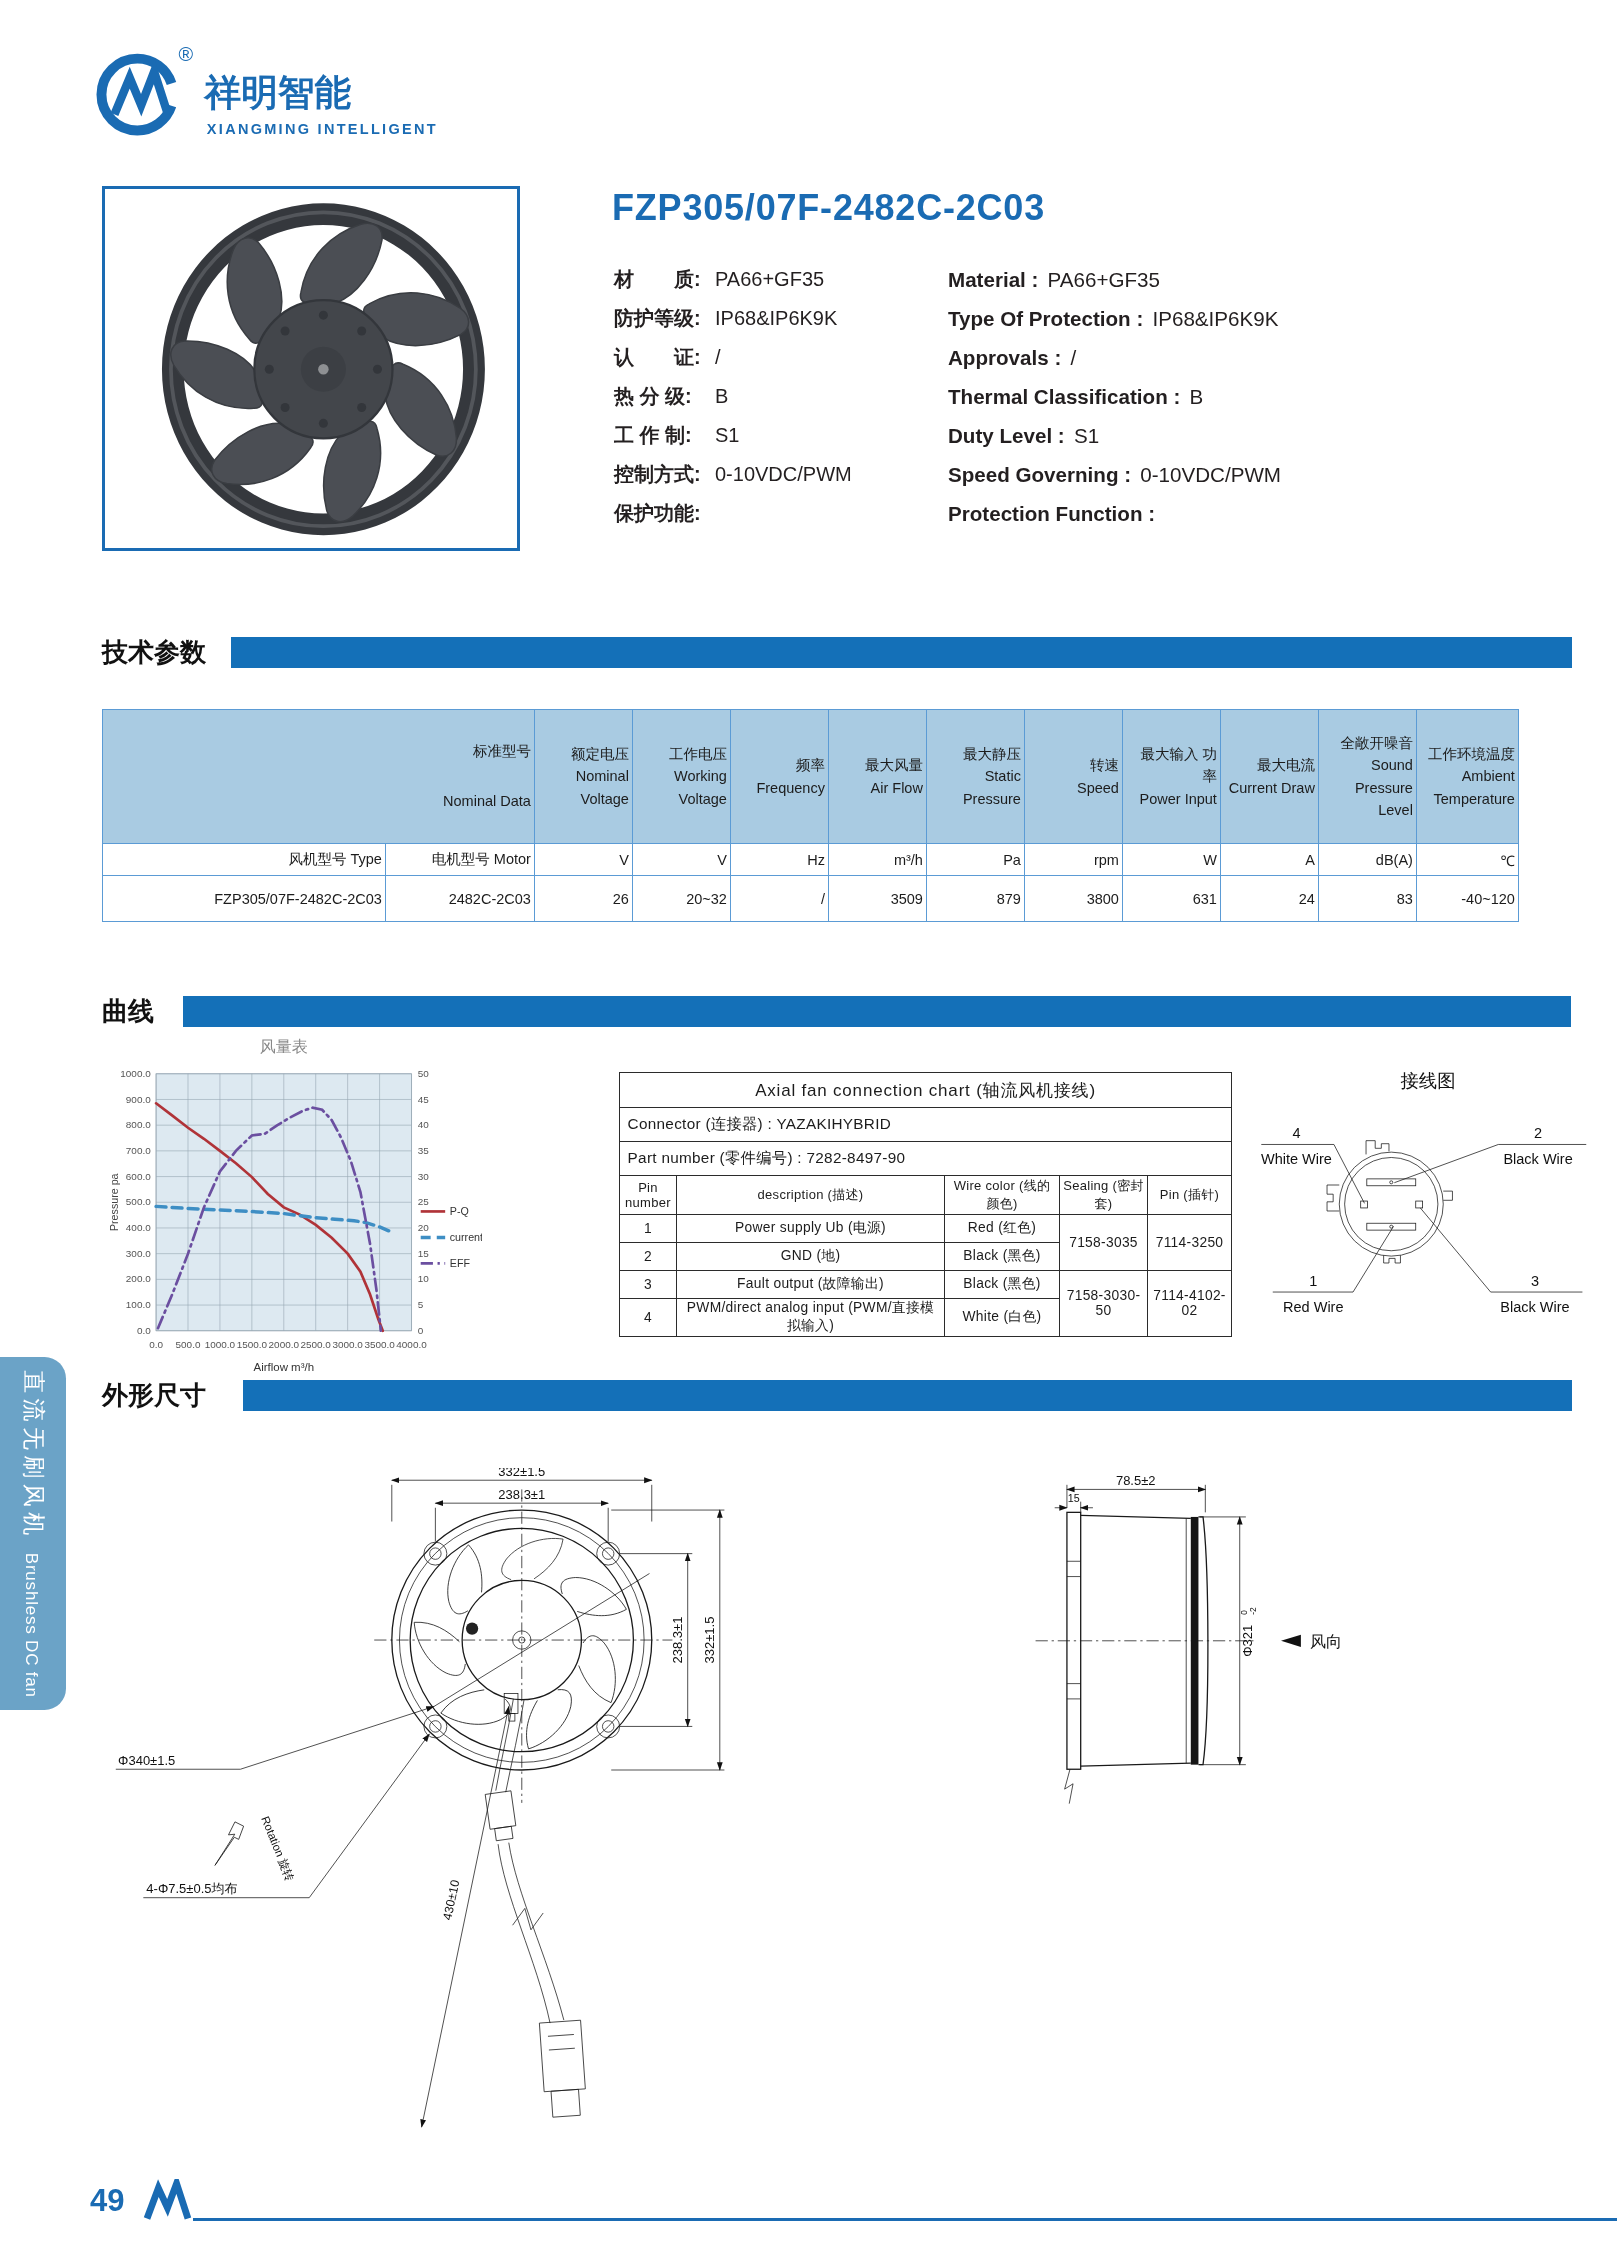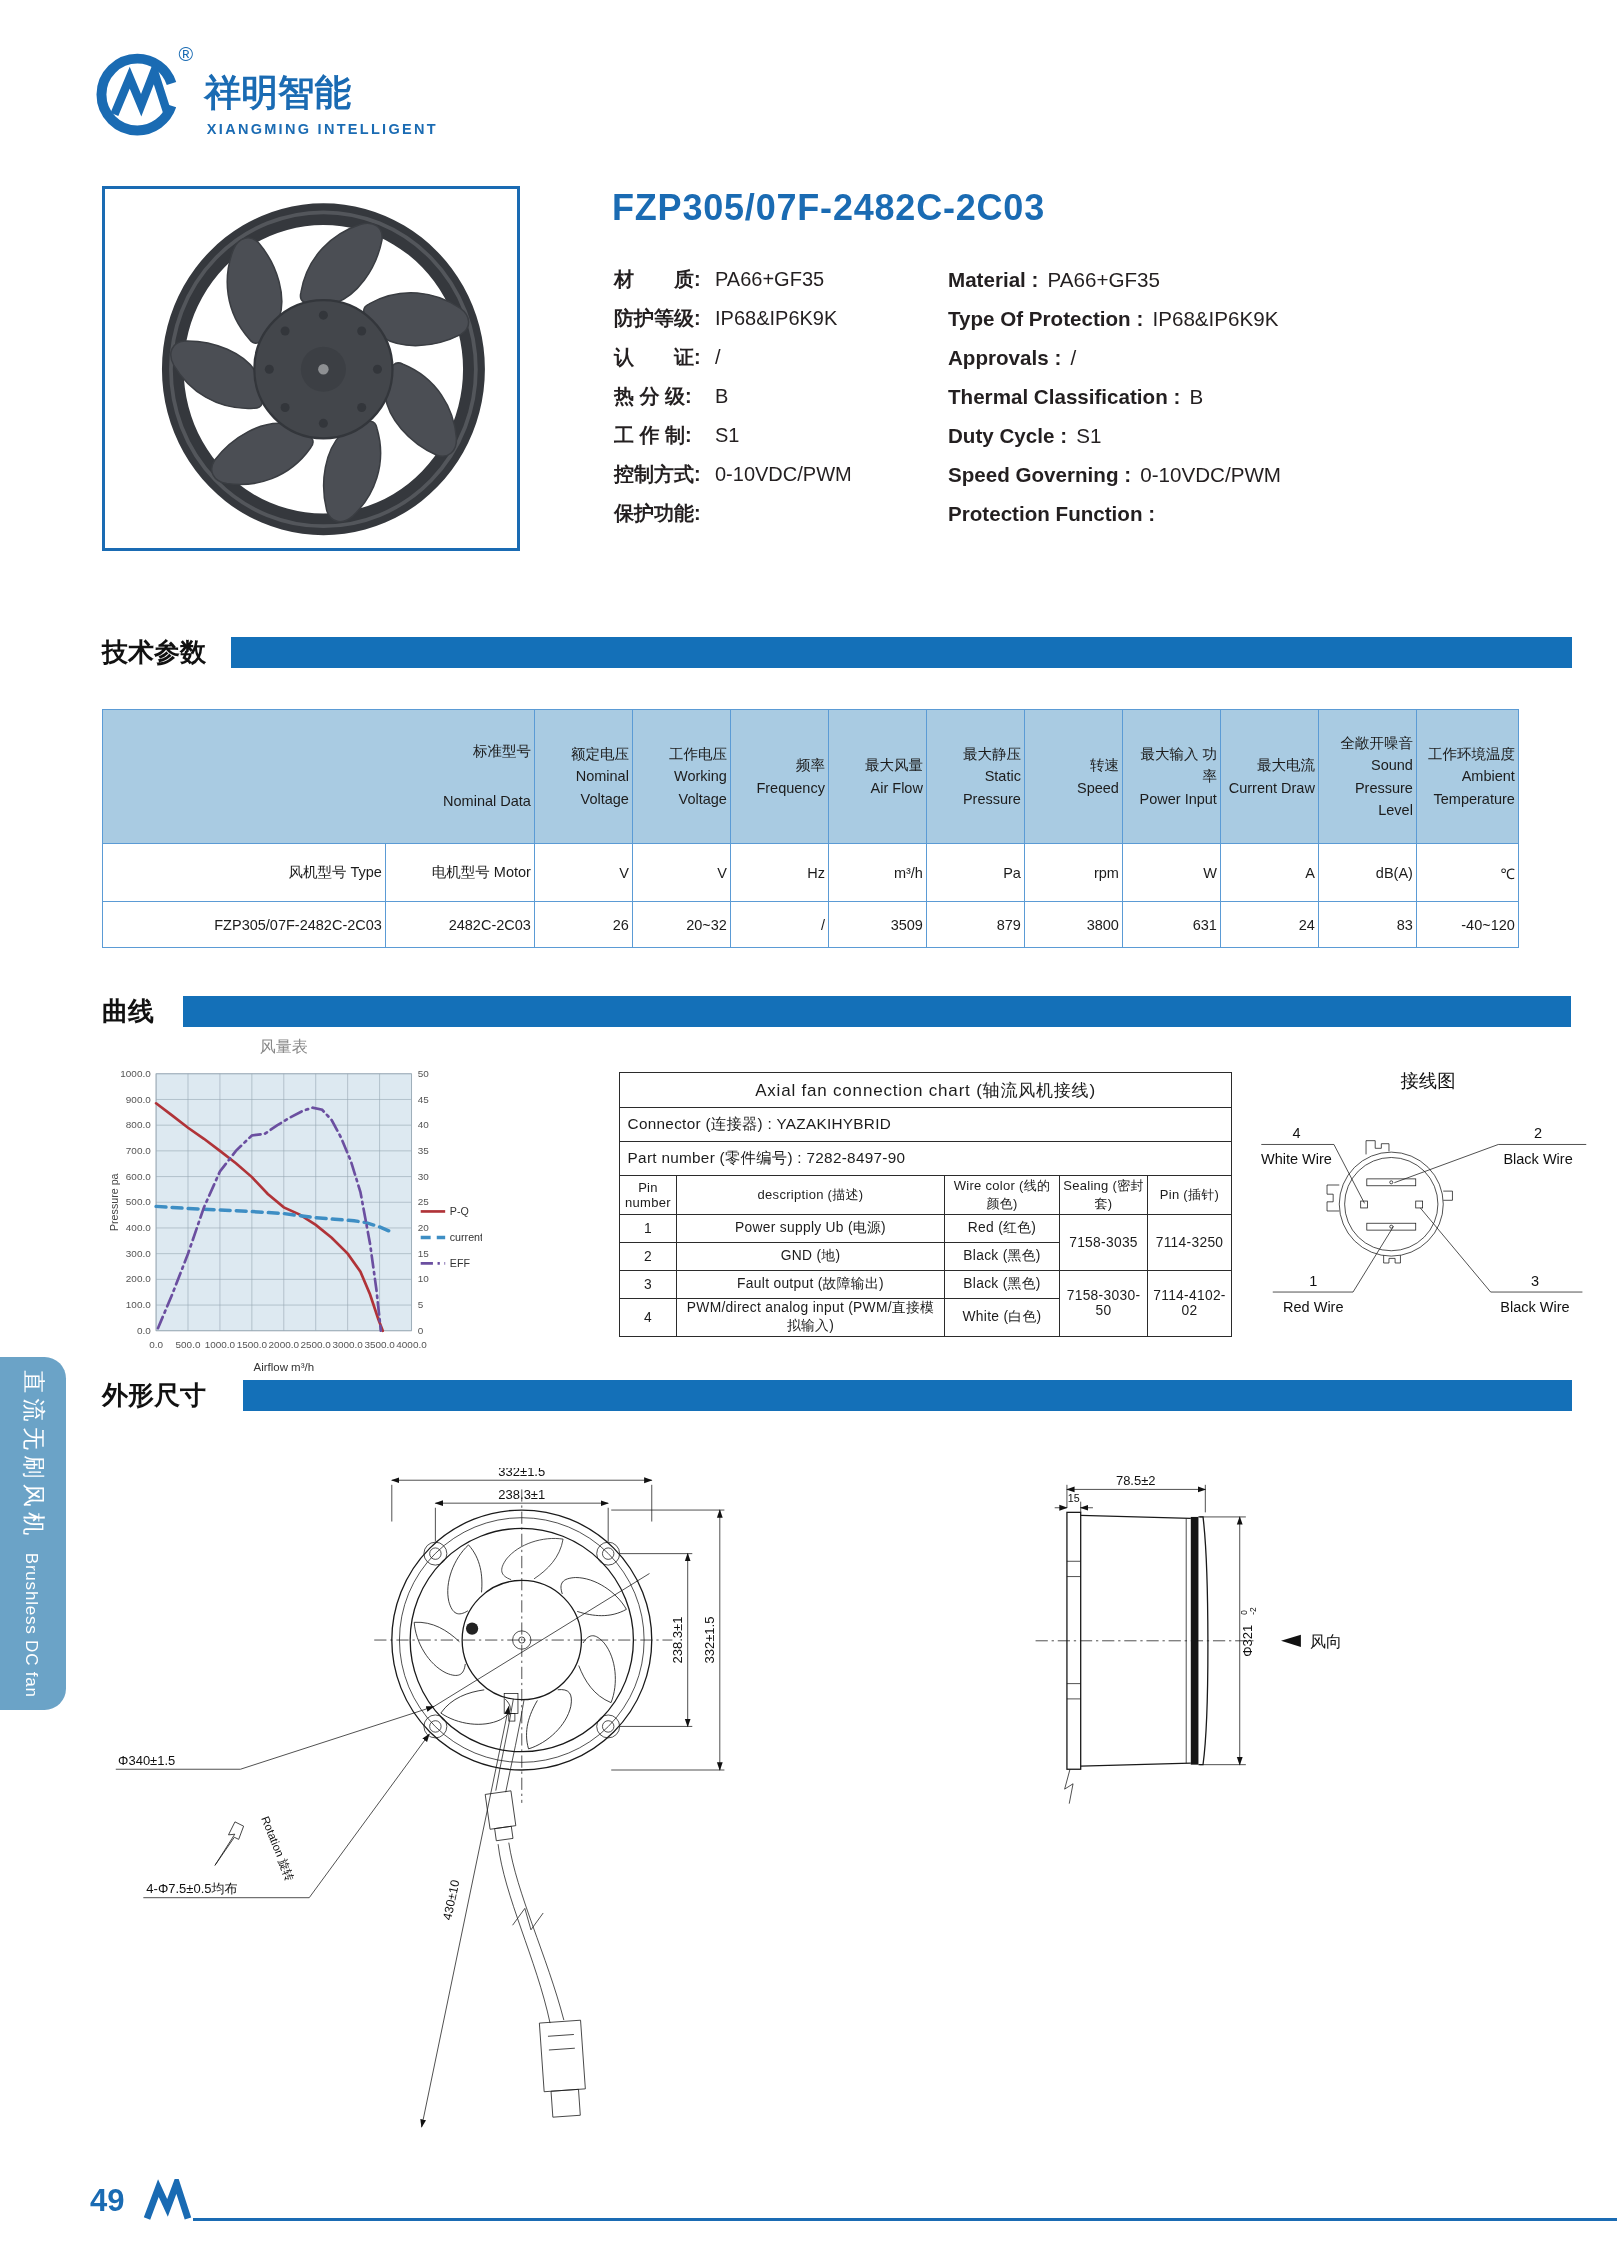--- a/index.html
+++ b/index.html
@@ -26,21 +26,21 @@
   
   .sec-label{font-size:26px;font-weight:bold;line-height:31px;color:#111;}
   .sec-bar{height:31px;background:var(--bar);}
 
   
   .tech-table{left:102px;top:709px;width:1414px;border-collapse:collapse;table-layout:fixed;
     font-size:14.5px;text-align:right;color:#1c1c1c;}
   .tech-table td{border:0.8px solid var(--table-border);vertical-align:middle;padding:1.5px 3.1px;}
   .tech-table{border:1.5px solid var(--table-border);}
   .tech-table .hd td{background:var(--table-header);height:134px;line-height:1.55;}
-  .tech-table .unit td{height:58px;background:#fff;}
+  .tech-table .unit td{height:32px;background:#fff;}
   .tech-table .val td{height:46px;background:#fff;}
   .hd .model-gap{margin-top:27.5px;display:block;}
 
   
   .chart-wrap{left:107px;top:1034px;width:375px;height:348px;}
 
   
   .conn-table{left:619px;top:1072px;width:612px;border-collapse:collapse;table-layout:fixed;
     color:#1c1c1c;letter-spacing:0.3px;}
   .conn-table td{border:1.2px solid #2b2b2b;text-align:center;vertical-align:middle;padding:0.8px 3.1px;}
@@ -160,21 +160,21 @@
       </div>
     <div class="spec-row">
         <span class="spec-label">Approvals :</span>
         <span class="spec-value">/</span>
       </div>
     <div class="spec-row">
         <span class="spec-label">Thermal Classification :</span>
         <span class="spec-value">B</span>
       </div>
     <div class="spec-row">
-        <span class="spec-label">Duty Cycle :</span>
+        <span class="spec-label">Duty Level :</span>
         <span class="spec-value">S1</span>
       </div>
     <div class="spec-row">
         <span class="spec-label">Speed Governing :</span>
         <span class="spec-value">0-10VDC/PWM</span>
       </div>
     <div class="spec-row">
         <span class="spec-label">Protection Function :</span>
       </div>
   </div>

